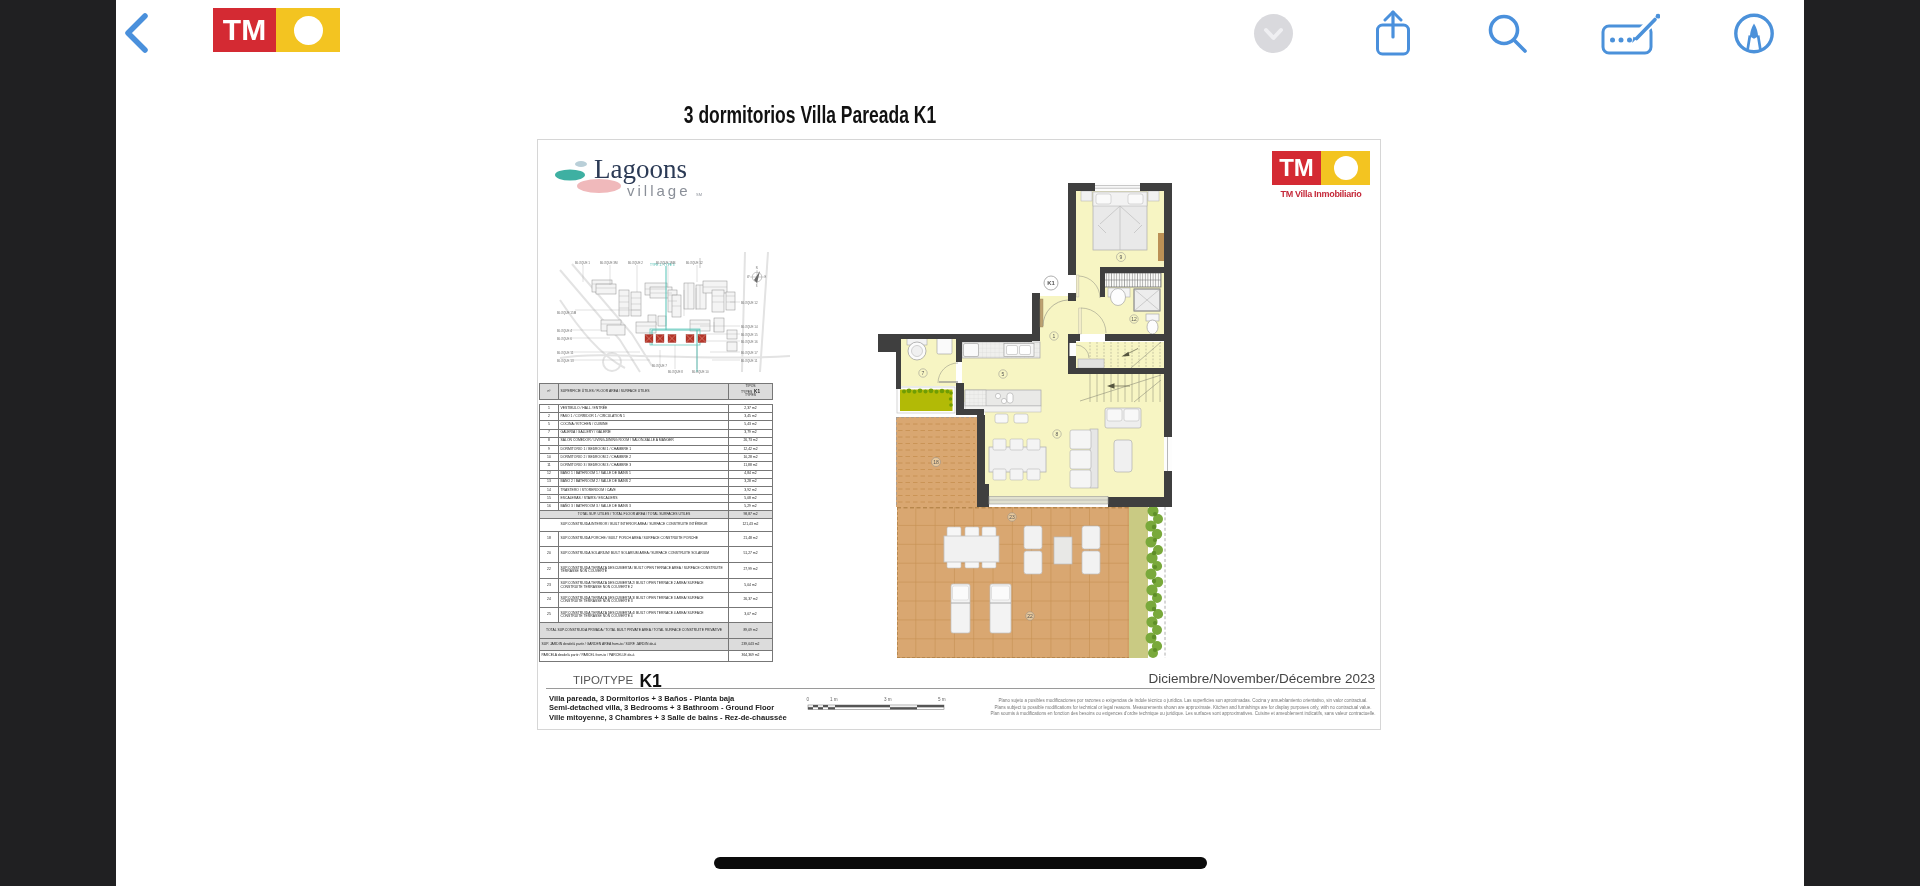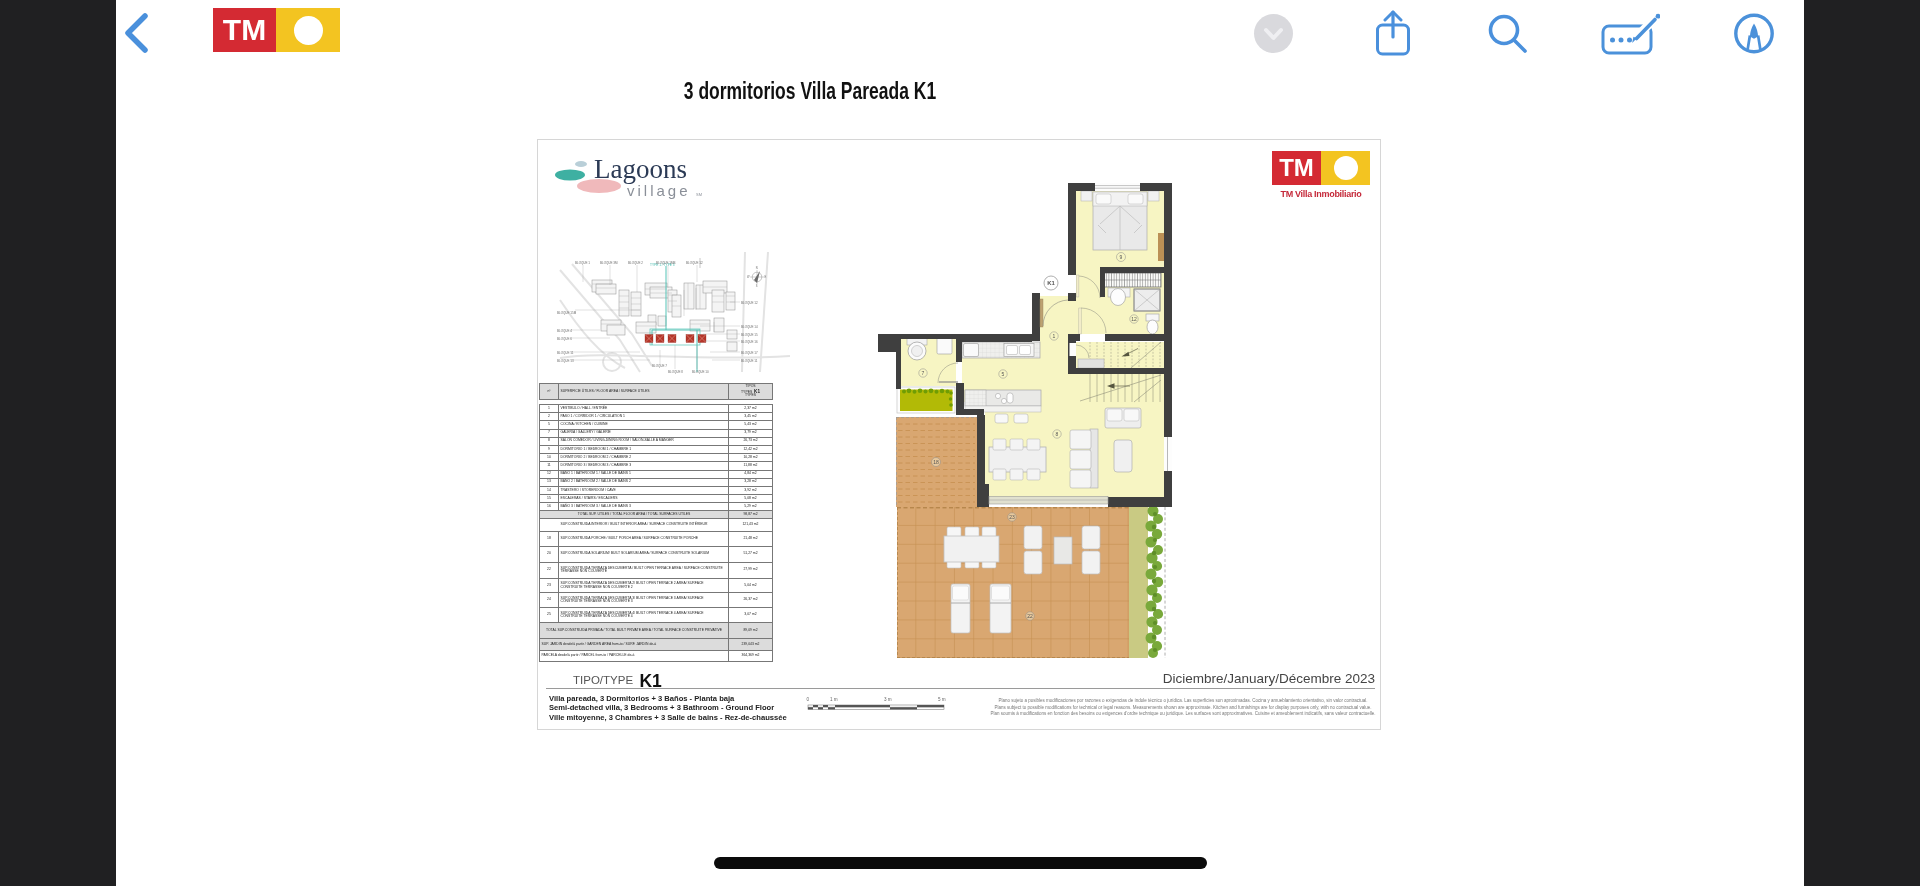--- a/index.html
+++ b/index.html
@@ -53,21 +53,21 @@
 <circle cx="23" cy="32" r="2.5" fill="#4b91da"></circle>
 <circle cx="31.5" cy="32" r="2.5" fill="#4b91da"></circle>
 </svg>
 
 <svg class="abs" style="left:1732px;top:12px" width="44" height="44" viewBox="0 0 44 44">
 <circle cx="22" cy="21.5" r="18.2" fill="none" stroke="#4b91da" stroke-width="3.4"></circle>
 <path d="M22 11.5 C 19.3 15.5 18.1 20.3 17.9 24.6 L22 26.8 L26.1 24.6 C 25.9 20.3 24.7 15.5 22 11.5 Z" fill="#4b91da"></path>
 <path d="M17.9 23.5 L15.4 39 M26.1 23.5 L28.6 39" stroke="#4b91da" stroke-width="2.7" fill="none"></path>
 </svg>
 
-<div class="abs" style="left:0;top:78px;width:1620px;text-align:center;font-size:23px;font-weight:bold;color:#111;"><span style="display:inline-block;transform:scaleX(0.76);transform-origin:center;">3 dormitorios Villa Pareada K1</span></div>
+<div class="abs" style="left:0;top:102px;width:1620px;text-align:center;font-size:23px;font-weight:bold;color:#111;"><span style="display:inline-block;transform:scaleX(0.76);transform-origin:center;">3 dormitorios Villa Pareada K1</span></div>
 
 <div class="abs" style="left:537px;top:139px;width:842px;height:589px;background:#fff;border:1px solid #d6d6d6;"></div>
 
 <svg class="abs" style="left:550px;top:150px" width="160" height="55" viewBox="0 0 160 55">
 <ellipse cx="31" cy="14" rx="6" ry="3" fill="#b9cfd8"></ellipse>
 <ellipse cx="20" cy="25" rx="15" ry="5.5" fill="#3eb0a2"></ellipse>
 <ellipse cx="49" cy="36" rx="22" ry="7" fill="#f0b9bb"></ellipse>
 <text x="44" y="28" font-family="Liberation Serif,serif" font-size="27" fill="#2b3a55">Lagoons</text>
 <text x="77" y="46" font-family="Liberation Sans,sans-serif" font-size="15" letter-spacing="3" fill="#8a8f98">village</text>
 <text x="146" y="46" font-family="Liberation Sans,sans-serif" font-size="4" fill="#8a8f98">SM</text>
@@ -706,21 +706,21 @@
 <rect x="1068" y="368" width="96" height="6" fill="#3f3f3f"></rect>
 
 <g>
       <circle cx="1051" cy="283" r="7" fill="#ffffff" stroke="#9a9a9a" stroke-width="0.8"></circle>
       <text x="1051" y="285.4" font-size="6" font-weight="bold" fill="#555" text-anchor="middle">K1</text>
     </g>
 </svg>
 
 <div class="abs" style="left:573px;top:671px;font-size:11.5px;color:#555;">TIPO/TYPE&nbsp;&nbsp;<span style="font-size:17.5px;font-weight:bold;color:#111;vertical-align:-3px;">K1</span></div>
 
-<div class="abs" style="left:1000px;top:671px;width:375px;text-align:right;font-size:13.5px;color:#444;">Diciembre/January/Décembre 2023</div>
+<div class="abs" style="left:1000px;top:671px;width:375px;text-align:right;font-size:13.5px;color:#444;">Diciembre/November/Décembre 2023</div>
 
 <div class="abs" style="left:546px;top:688px;width:829px;height:1px;background:#9a9a9a;"></div>
 
 <div class="abs" style="left:549px;top:694px;font-size:7.6px;font-weight:bold;color:#222;line-height:9.3px;">
 Villa pareada, 3 Dormitorios + 3 Baños - Planta baja<br>
 Semi-detached villa, 3 Bedrooms + 3 Bathroom - Ground Floor<br>
 Ville mitoyenne, 3 Chambres + 3 Salle de bains - Rez-de-chaussée
 </div>
 
 <svg class="abs" style="left:800px;top:694px" width="160" height="20" viewBox="800 694 160 20">

